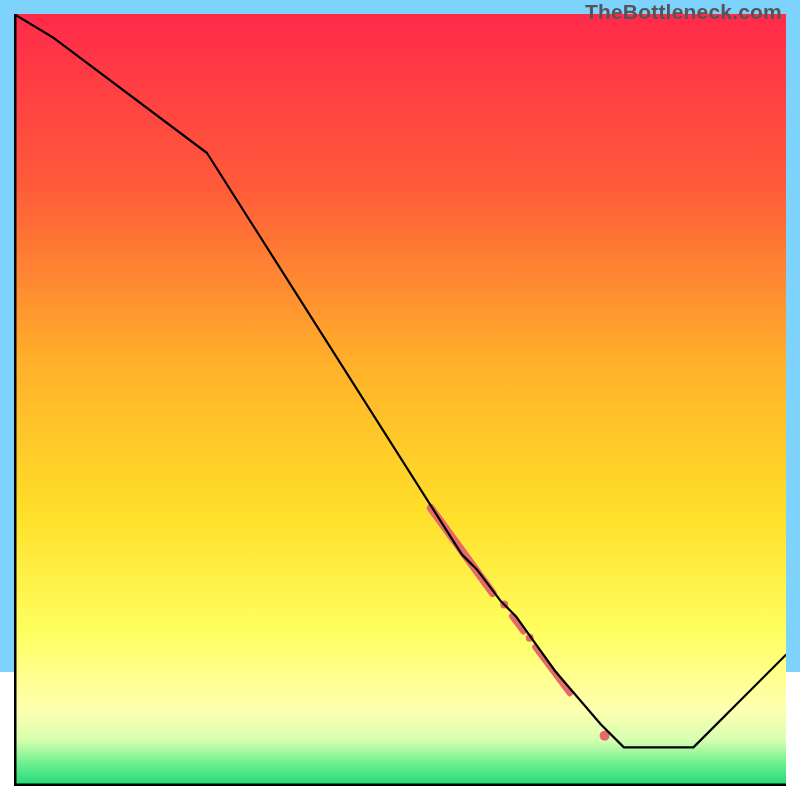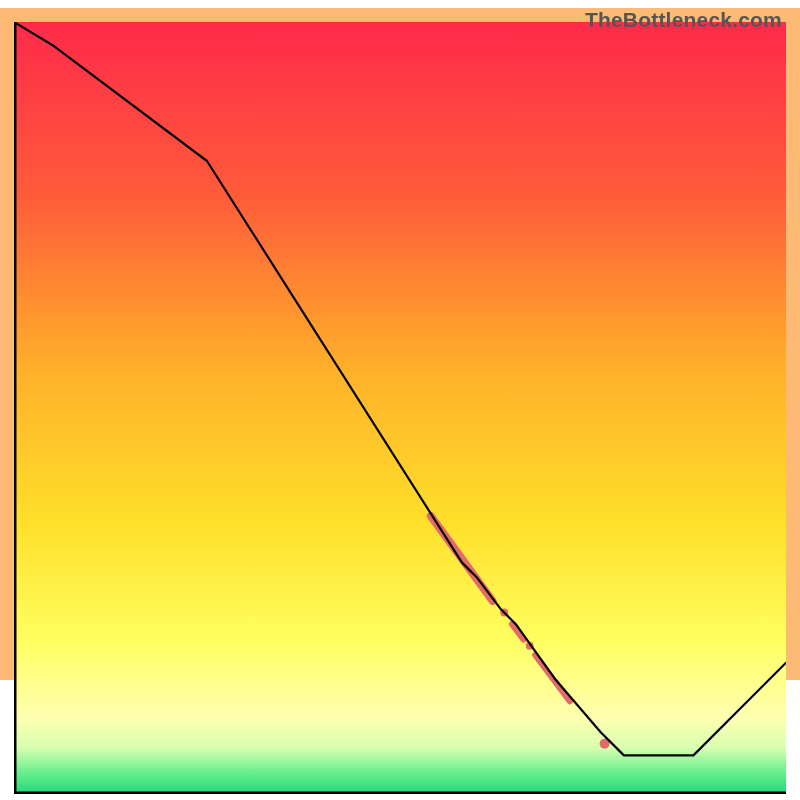--- a/index.html
+++ b/index.html
@@ -6,22 +6,21 @@
     margin: 0;
     padding: 0;
     width: 800px;
     height: 800px;
     overflow: hidden;
   }
   .chart-container {
     position: relative;
     width: 800px;
     height: 672px;
-    background: #fdba74;
-    margin-top: 8px;
+    background: #7dd3fc;
   }
   .plot-area {
     position: absolute;
     left: 14px;
     top: 14px;
     width: 772px;
     height: 772px;
   }
   .gradient-bg {
     position: absolute;

